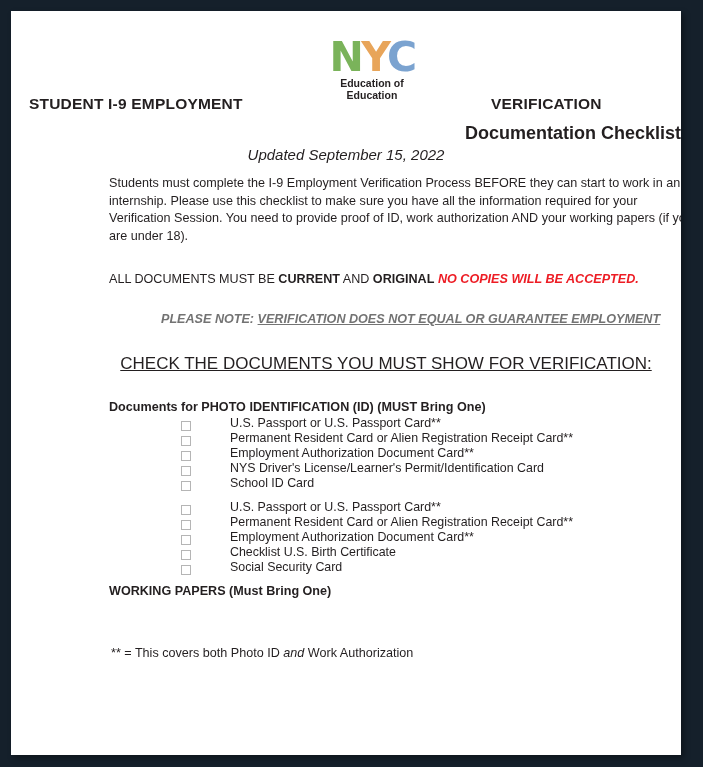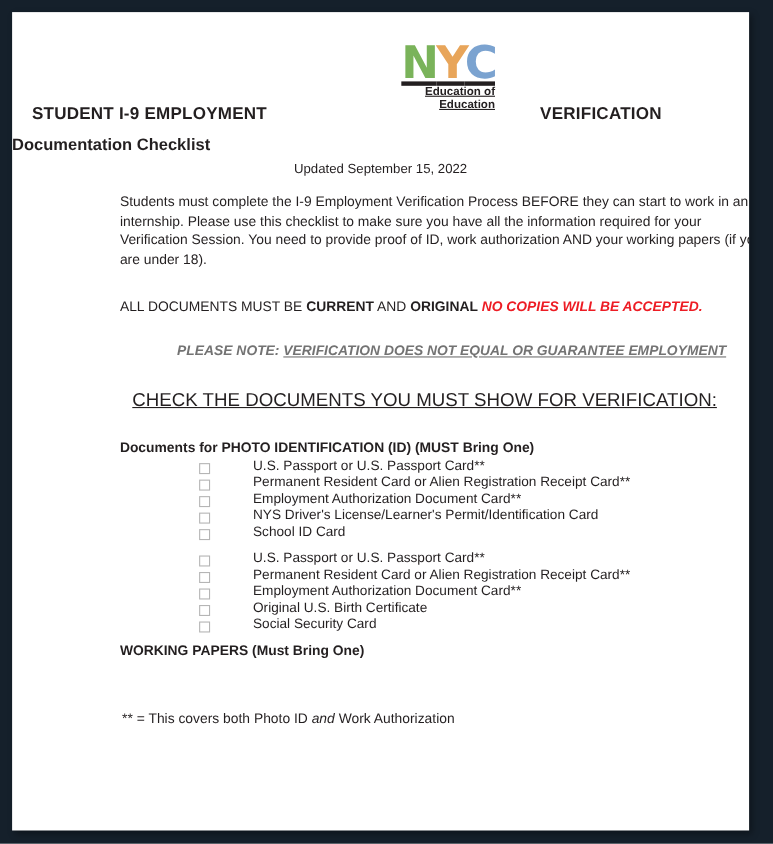--- a/index.html
+++ b/index.html
@@ -30,25 +30,24 @@
     color: #231f20;
   }
 
   
   .header-row {
     position: relative;
     height: 80px;
   }
   .logo-block {
     position: absolute;
-    left: 319px;
+    left: 301px;
     top: 28px;
     width: 120px;
-    text-align: right;
-    text-decoration: underline;
+    text-align: center;
   }
   .nyc-mark {
     font-family: "DejaVu Sans", sans-serif;
     font-weight: bold;
     font-size: 41px;
     letter-spacing: -2.5px;
     line-height: 36px;
     white-space: nowrap;
   }
   .nyc-n { color: #7ab35a; }
@@ -79,31 +78,32 @@
   .title-right {
     position: absolute;
     left: 480px;
     top: 0;
   }
   .subtitle {
     position: absolute;
     top: 112px;
     left: 0;
     width: 100%;
-    text-align: left;
-    font-weight: bold;
+    text-align: right;
+    font-weight: bold;
+    font-size: 18px;
+  }
+  .updated {
+    position: absolute;
+    top: 135px;
+    left: 0;
+    width: 100%;
+    text-align: center;
+    font-style: italic;
     font-size: 15px;
-  }
-  .updated {
-    position: absolute;
-    top: 135px;
-    left: 0;
-    width: 100%;
-    text-align: center;
-    font-size: 12px;
   }
 
   
   .body-wrap {
     position: absolute;
     top: 164px;
     left: 0;
     width: 100%;
     padding-left: 40px;
   }
@@ -249,21 +249,21 @@
             <li class="cb-item">
               <span class="cbox"></span>
               <span class="cb-label">Permanent Resident Card or Alien Registration Receipt Card**</span>
             </li>
             <li class="cb-item">
               <span class="cbox"></span>
               <span class="cb-label">Employment Authorization Document Card**</span>
             </li>
             <li class="cb-item">
               <span class="cbox"></span>
-              <span class="cb-label">Original U.S. Birth Certificate</span>
+              <span class="cb-label">Checklist U.S. Birth Certificate</span>
             </li>
             <li class="cb-item">
               <span class="cbox"></span>
               <span class="cb-label">Social Security Card</span>
             </li>
           </ul>
         </div>
 
         <div class="section">
           <div class="section-title">WORKING PAPERS (Must Bring One)</div>

